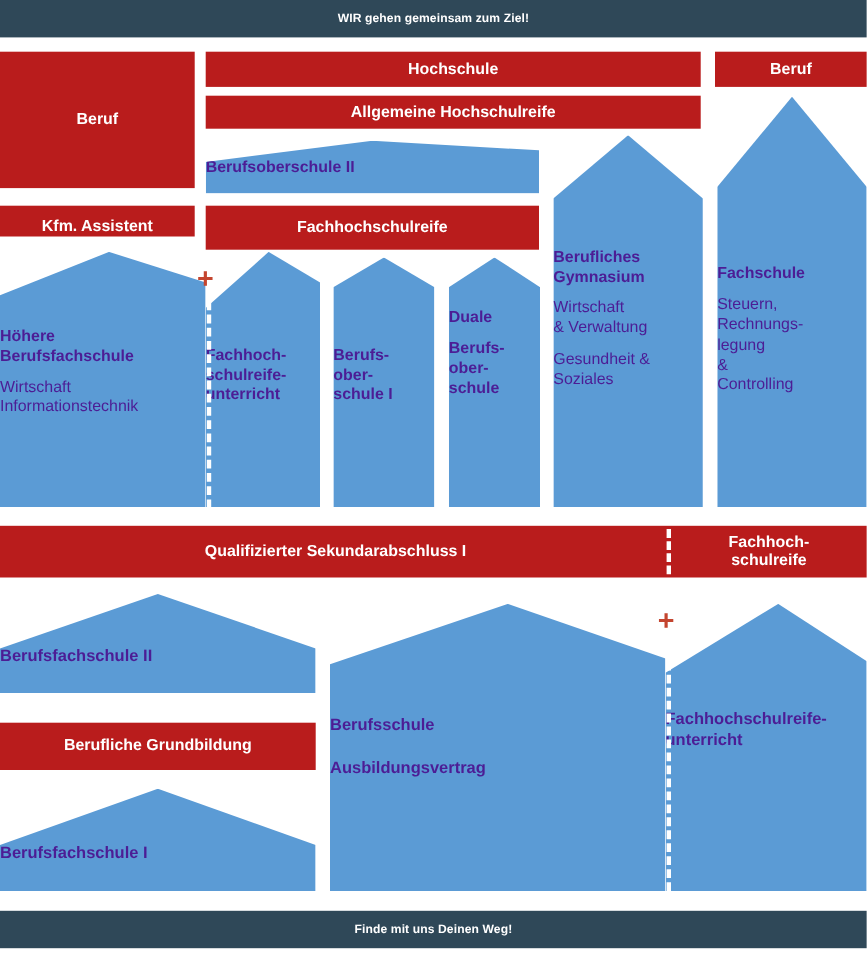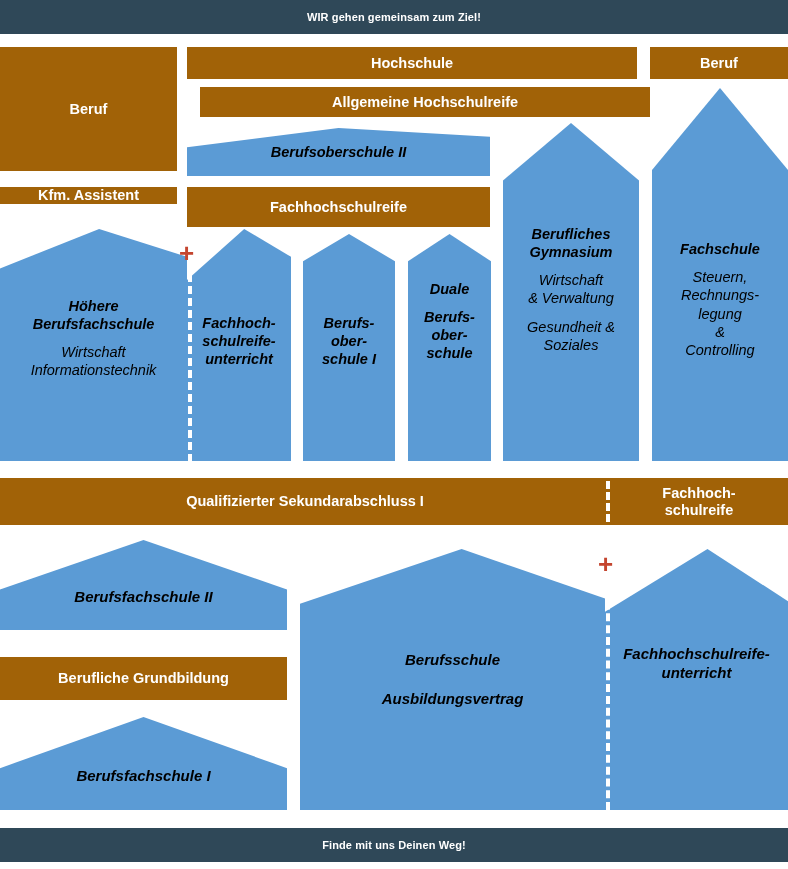--- a/index.html
+++ b/index.html
@@ -20,31 +20,31 @@
   
   .banner{
     background:#2F4858;
     display:flex;align-items:center;justify-content:center;
     font-weight:bold;font-size:11px;letter-spacing:.1px;
     color:#ffffff;
   }
 
   
   .red{
-    background:#a16207;
+    background:#b91c1c;
     display:flex;align-items:center;justify-content:center;
     font-weight:bold;font-size:14.5px;color:#ffffff;text-align:center;
     line-height:1.15;
   }
 
   
   .blue{
     background:#5B9BD5;
-    display:flex;flex-direction:column;align-items:center;justify-content:center;
-    color:#000000;text-align:center;line-height:1.25;font-style:italic;
+    display:flex;flex-direction:column;align-items:flex-start;justify-content:center;
+    color:#4c1d95;text-align:center;line-height:1.25;
   }
   .blue .t-bold{font-weight:bold;}
   .blue .t-reg{font-weight:normal;}
 
   
   .peak-tall   {clip-path:polygon(0% 22%, 50% 0%, 100% 22%, 100% 100%, 0% 100%);}
   .peak-mid    {clip-path:polygon(0% 17%, 50% 0%, 100% 17%, 100% 100%, 0% 100%);}
   .peak-slim   {clip-path:polygon(0% 12%, 50% 0%, 100% 12%, 100% 100%, 0% 100%);}
   .peak-vflat  {clip-path:polygon(0% 55%, 50% 0%, 100% 55%, 100% 100%, 0% 100%);}
   
@@ -84,29 +84,29 @@
   </div>
 
   <div class="abs red" style="left:187px;top:47px;width:450px;height:32px;">
     <span>Hochschule</span>
   </div>
 
   <div class="abs red" style="left:650px;top:47px;width:138px;height:32px;">
     <span>Beruf</span>
   </div>
 
-  <div class="abs red" style="left:187px;top:87px;width:450px;height:30px;margin-left:13px;">
+  <div class="abs red" style="left:187px;top:87px;width:450px;height:30px;">
     <span>Allgemeine Hochschulreife</span>
   </div>
 
   <div class="abs blue peak-arc" style="left:187px;top:128px;width:303px;height:48px;">
     <span class="t-bold t14">Berufsoberschule II</span>
   </div>
 
-  <div class="abs red" style="left:0;top:187px;width:177px;height:17px;align-items:flex-end;">
+  <div class="abs red" style="left:0;top:187px;width:177px;height:28px;align-items:flex-end;">
     <span>Kfm. Assistent</span>
   </div>
 
   <div class="abs red" style="left:187px;top:187px;width:303px;height:40px;">
     <span>Fachhochschulreife</span>
   </div>
 
   <div class="abs blue peak-tall" style="left:652px;top:88px;width:136px;height:373px;padding-top:50px;">
     <span class="t-bold t14">Fachschule</span>
     <span class="gap"></span>

